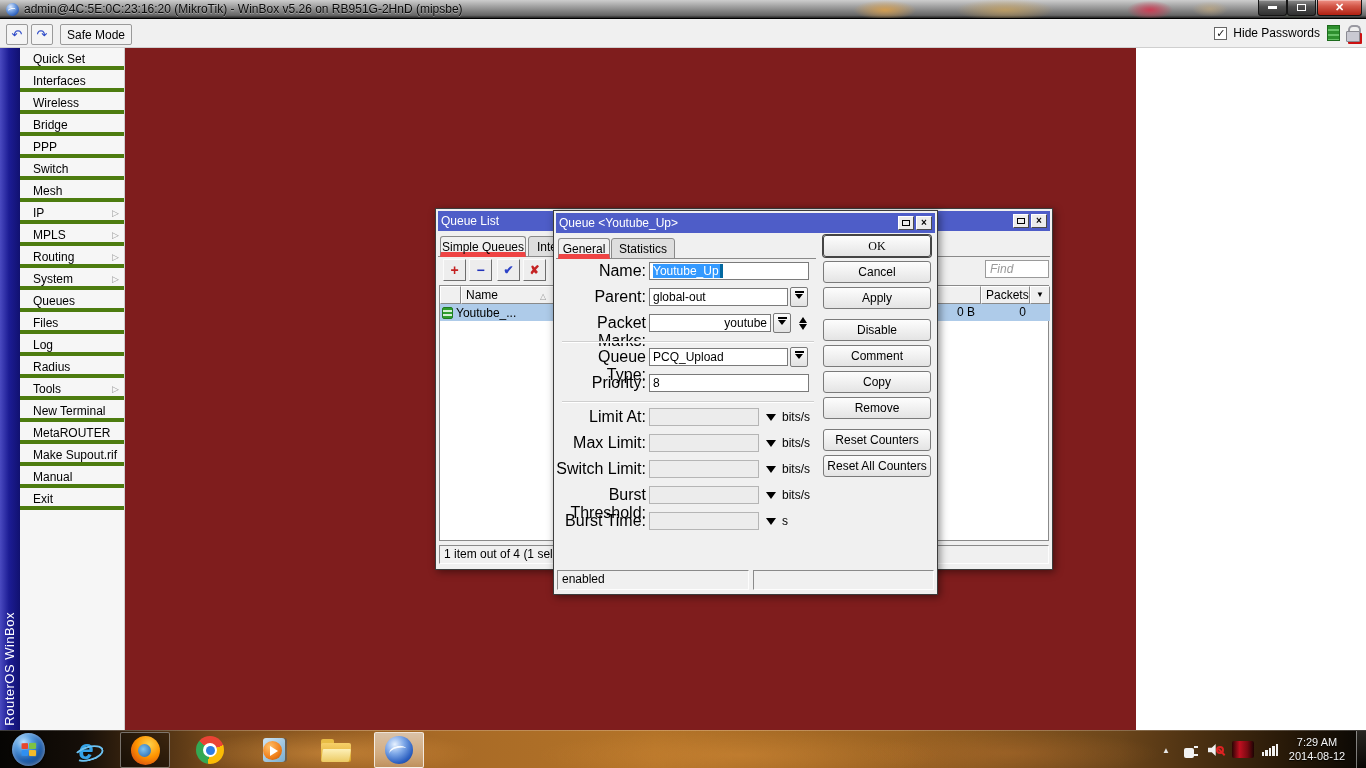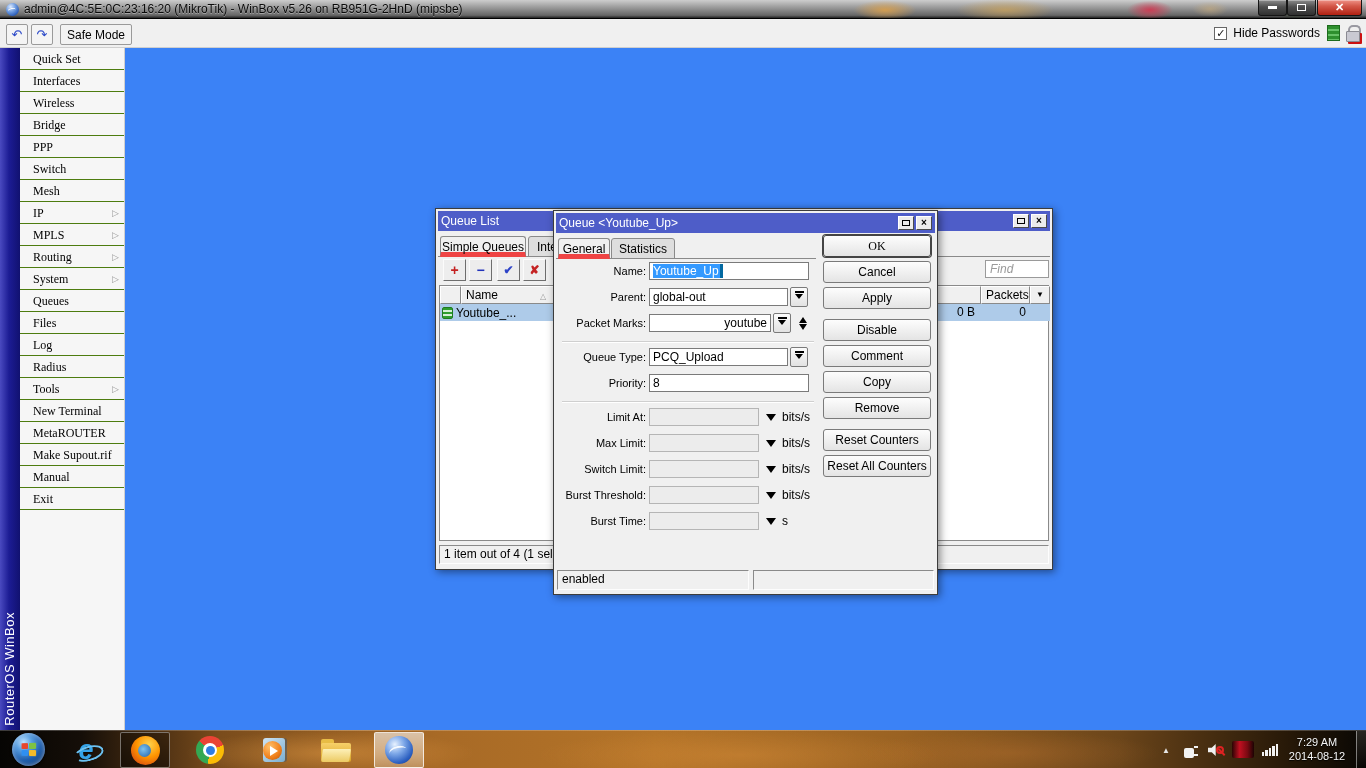--- a/index.html
+++ b/index.html
@@ -1,18 +1,18 @@
 <!DOCTYPE html>
 <html><head>
 <meta charset="utf-8">
 <style>
   * { margin:0; padding:0; box-sizing:border-box; }
   html,body { width:1366px; height:768px; overflow:hidden; }
   body { font-family:"Liberation Sans", sans-serif; font-size:12px; color:#000; }
-  #screen { position:relative; width:1366px; height:768px; background:#3b82f6; }
+  #screen { position:relative; width:1136px; height:768px; background:#7f1d1d; }
 
   
   .app-titlebar{
     position:absolute; left:0; top:0; width:1366px; height:19px;
     background:
       radial-gradient(45px 14px at 885px 10px, rgba(221,160,72,.85), transparent 70%),
       radial-gradient(70px 16px at 1005px 10px, rgba(206,163,86,.7), transparent 70%),
       radial-gradient(32px 13px at 1150px 10px, rgba(206,58,82,.95), transparent 72%),
       radial-gradient(26px 11px at 1210px 9px, rgba(199,170,122,.6), transparent 70%),
       radial-gradient(28px 12px at 1295px 10px, rgba(38,58,28,.95), transparent 72%),
@@ -54,21 +54,21 @@
   
   .brand-strip{ position:absolute; left:0; top:48px; width:20px; height:682px;
     background:linear-gradient(90deg,#4a4ac0,#1c1c94 45%,#111170); }
   .brand-text{ position:absolute; left:2px; bottom:4px; color:#fff; font-size:13px;
     writing-mode:vertical-rl; transform:rotate(180deg); letter-spacing:.5px;}
 
   
   .sidebar{ position:absolute; left:20px; top:48px; width:105px; height:682px; background:#f6f6f6;
     border-right:1px solid #cfcfcf;}
   .side-item{ position:relative; height:22px; line-height:22px; padding-left:13px; font-size:12px; color:#000;
-    border-bottom:1px solid #4d7c0f; cursor:default;font-family:Liberation Serif, serif;}
+    border-bottom:4px solid #4d7c0f; cursor:default;}
   .side-item .sub-arrow{ position:absolute; right:5px; top:0; color:#999; font-size:9px;}
 
   
   .win{ position:absolute; background:#f0f0f0; border:1px solid #3c3c3c; padding:2px;
     box-shadow:2px 2px 8px rgba(0,0,0,.45);}
   .win-content{ position:relative; width:100%; height:100%; }
   .blue-title{ position:absolute; left:0; top:0; right:0; height:20px; background:#4e5dc8; color:#fff;
     font-size:12px; display:flex; align-items:center; padding:0 3px;}
   .blue-title .t{ flex:1; }
   .tb-btn{ width:16px; height:14px; background:#ececec; border:1px solid; border-color:#fff #4a4a4a #4a4a4a #fff;
@@ -85,21 +85,21 @@
     font-size:12px; font-family:"Liberation Sans",sans-serif; color:#000;}
   .cbtn.default{ box-shadow:0 0 0 1px #444; border-color:#444;}
 
   .raised{ border:1px solid; border-color:#fbfbfb #6e6e6e #6e6e6e #fbfbfb; background:#ededed;}
   .sunken{ border:1px solid; border-color:#8a8a8a #fdfdfd #fdfdfd #8a8a8a; background:#f0f0f0;
     font-size:12px; padding:1px 4px; overflow:hidden; white-space:nowrap;}
 
   .field{ position:absolute; height:18px; border:1px solid #7a7a7a; background:#fff; font-size:12px;
     padding:1px 3px; overflow:hidden; white-space:nowrap;}
   .field.disabled{ background:#ececec; border-color:#b5b5b5;}
-  .flabel{ position:absolute; width:90px; text-align:right; font-size:11px; line-height:18px;}
+  .flabel{ position:absolute; width:90px; text-align:right; font-size:16px; line-height:18px;}
   .sel-text{ background:#3399ff; color:#fff; border-right:3px solid #0369a1; padding-right:1px;}
   .dropbtn{ position:absolute; width:18px; height:20px; border:1px solid #7a7a7a; border-radius:2px;
     background:linear-gradient(#fbfbfb,#e2e2e2); display:flex; flex-direction:column; align-items:center; justify-content:center;}
   .dd-icon{ width:9px;} .dd-icon::before{ content:""; display:block; height:2px; background:#000; margin-bottom:1px;}
   .dd-icon::after{ content:""; display:block; width:0; height:0; border:4px solid transparent; border-top:5px solid #000; margin:0 auto;}
   .spinner{ position:absolute; width:13px; height:20px; display:flex; flex-direction:column; align-items:center; justify-content:center; gap:1px;}
   .spin-up{ width:0;height:0;border:4px solid transparent;border-bottom:6px solid #000;}
   .spin-dn{ width:0;height:0;border:4px solid transparent;border-top:6px solid #000;}
   .combo-arrow{ position:absolute; width:0; height:0; border:5px solid transparent; border-top:7px solid #000;}
   .unit{ position:absolute; font-size:12px; line-height:18px;}

